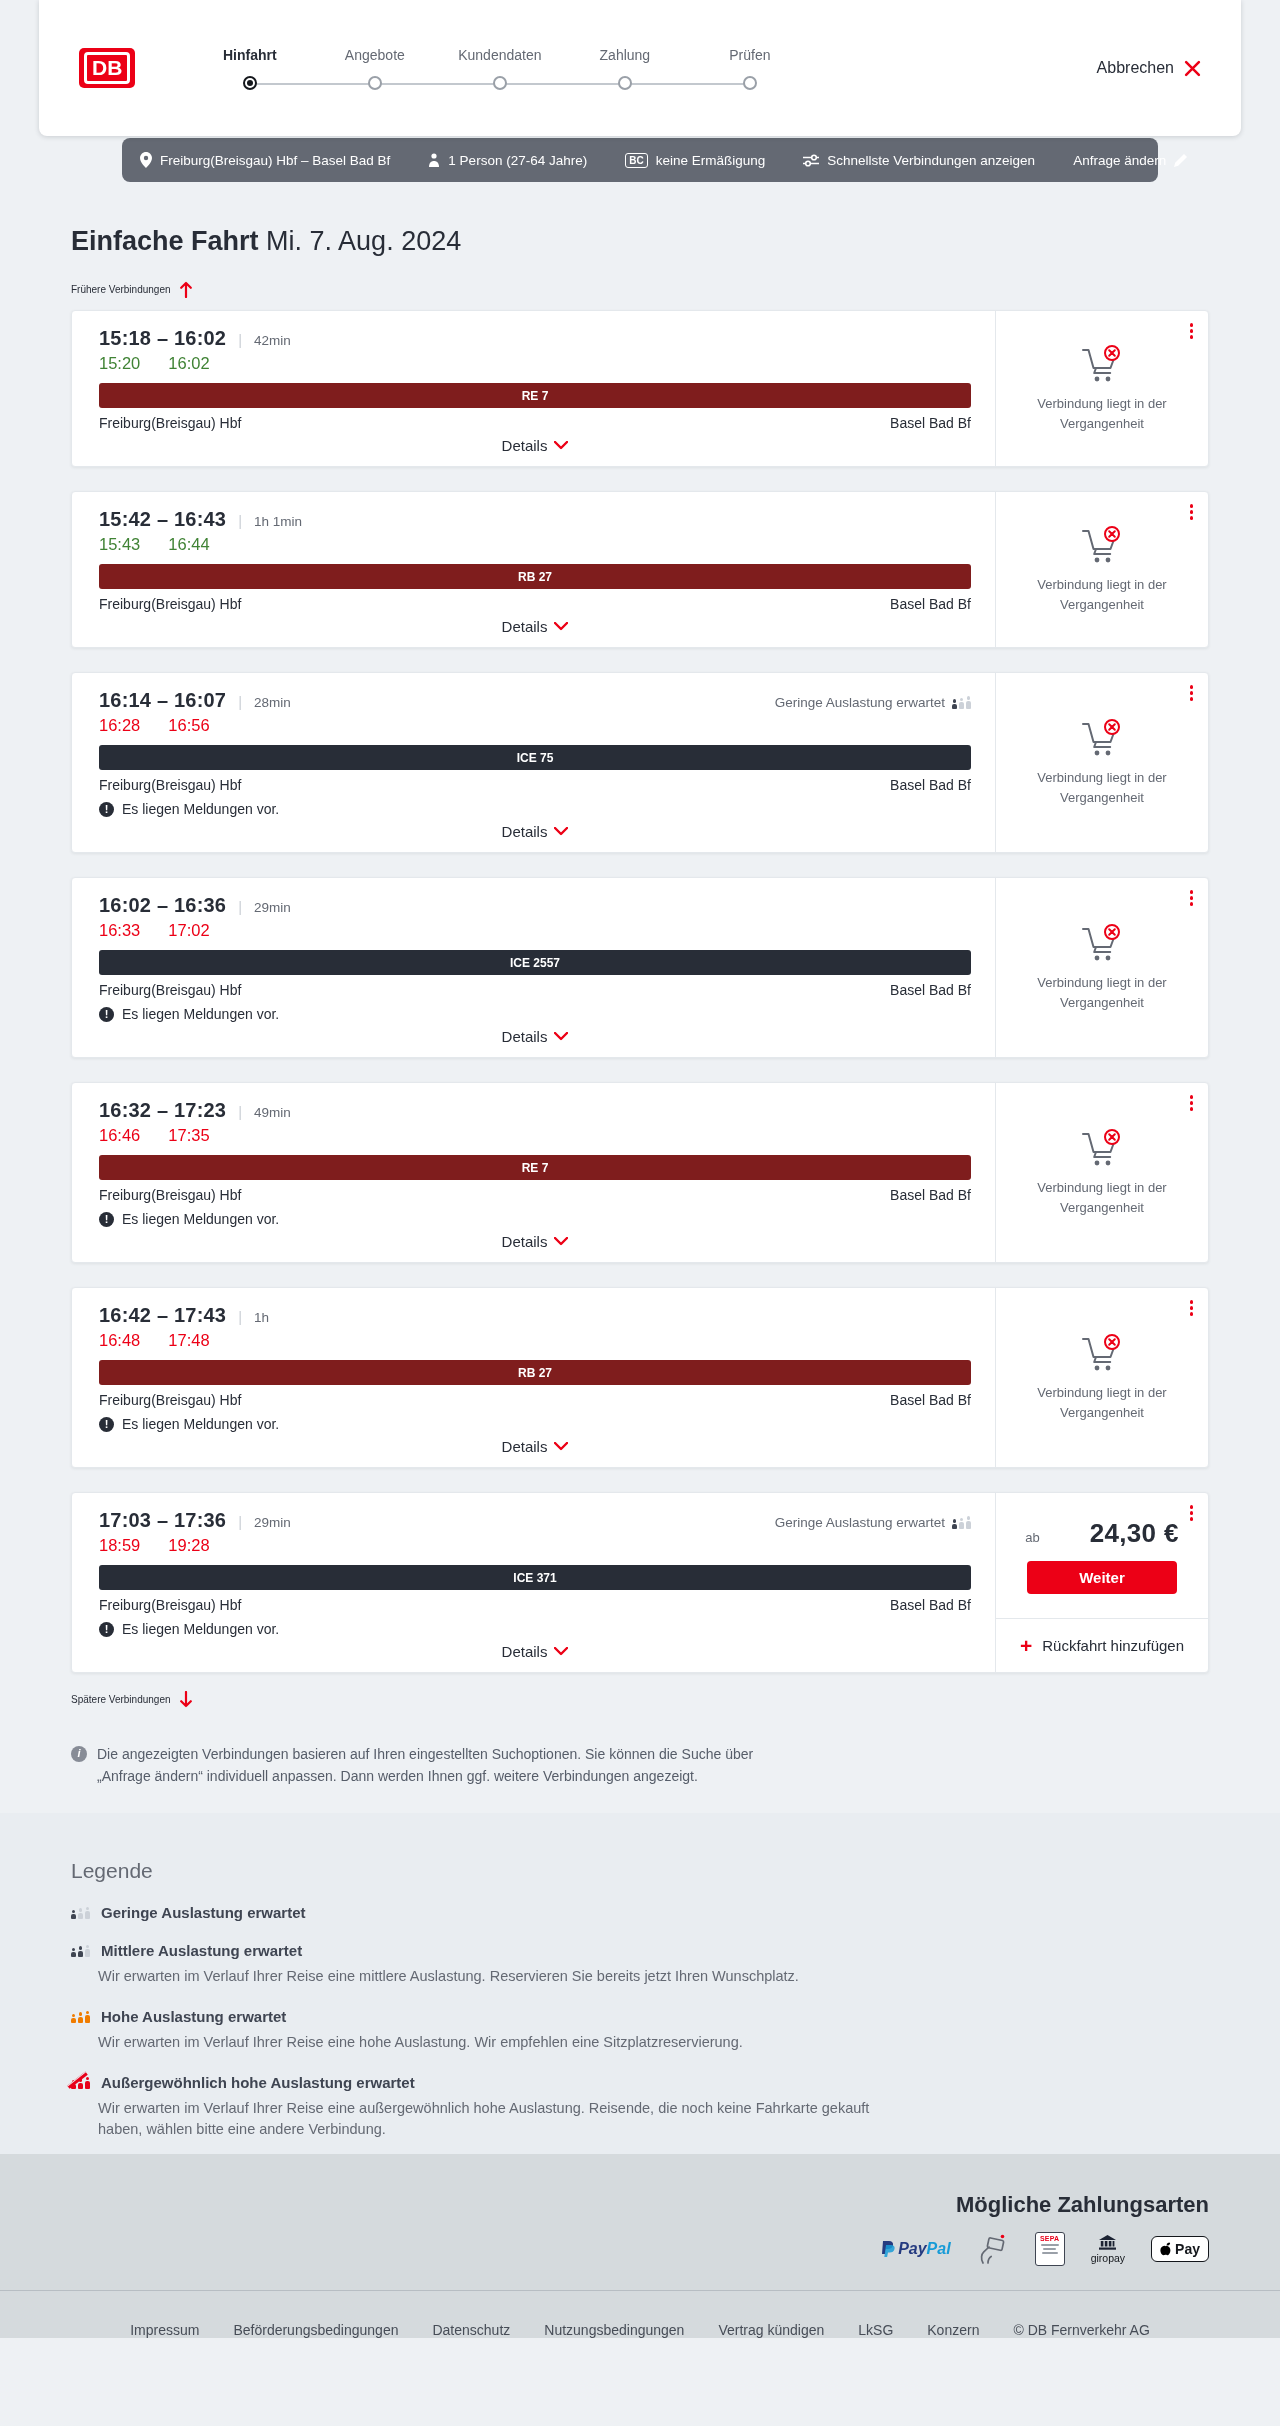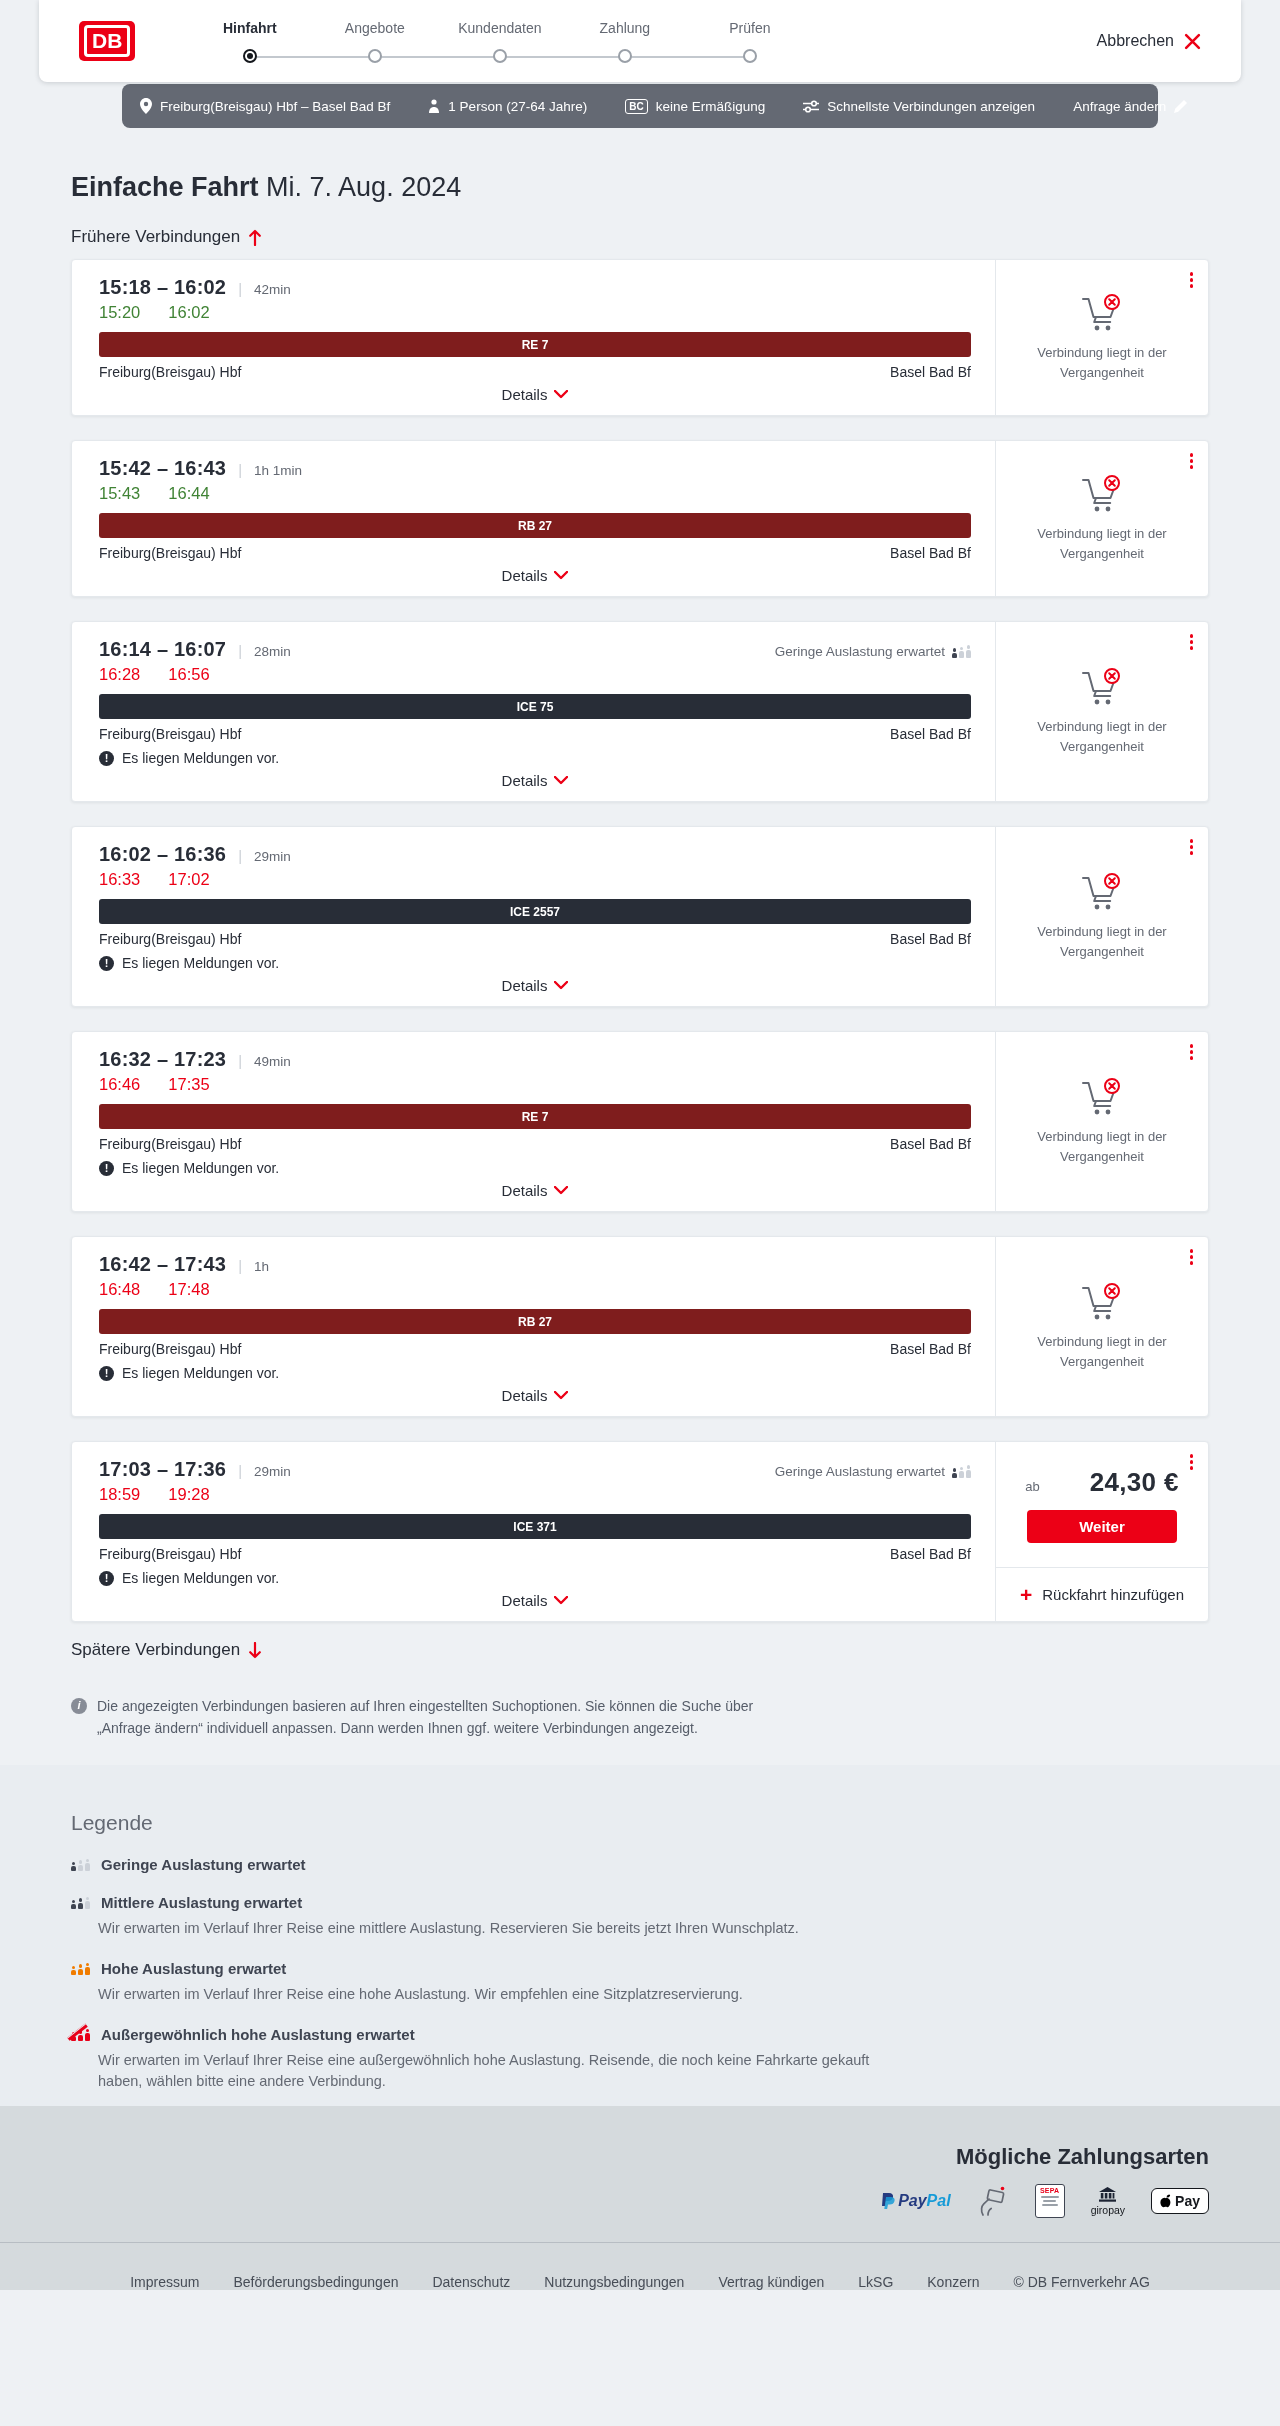--- a/index.html
+++ b/index.html
@@ -5,21 +5,21 @@
   * { box-sizing: border-box; }
   body {
     width: 1280px; height: 2426px; margin: 0; overflow: hidden;
     background: #eef1f4; color: #282d37;
     font-family: "Liberation Sans", "DejaVu Sans", sans-serif;
   }
   .container { width: 1138px; margin: 0 auto; }
 
   
   .header-card {
-    width: 1202px; margin: 0 auto; height: 82px; background: #fff;
+    width: 1202px; margin: 0 auto; height: 136px; background: #fff;
     border-radius: 0 0 8px 8px; box-shadow: 0 1px 5px rgba(40,45,55,.18);
     display: flex; align-items: center; padding: 0 40px; position: relative;
   }
   .db-logo { background: #ec0016; border-radius: 5px; padding: 4px 5px; }
   .db-logo-inner { border: 3px solid #fff; border-radius: 4px; padding: 0 5px;
     color: #fff; font-weight: bold; font-size: 21px; line-height: 26px; }
   .stepper { display: flex; margin-left: 52px; position: relative; }
   .stepper::before { content:''; position:absolute; top:36px; height:2px;
     left:62px; width:501px; background:#c3c8ce; }
   .step { width: 125px; display: flex; flex-direction: column; align-items: center; position: relative; }
@@ -37,21 +37,21 @@
     height: 44px; display: flex; align-items: center; color: #fff; font-size: 13.5px;
     padding: 0 18px; gap: 38px; }
   .fb-item { display: flex; align-items: center; gap: 8px; white-space: nowrap; }
   .bc-badge { border: 1.5px solid #fff; border-radius: 3px; font-size: 10px;
     font-weight: bold; padding: 1px 3px; line-height: 11px; }
   .fb-change { margin-left: auto; cursor: pointer; }
 
   
   .page-title { margin-top: 44px; font-size: 27px; }
   .page-title .bold { font-weight: bold; }
-  .link-row { margin-top: 24px; font-size: 17px; display: flex; align-items: center;
+  .link-row { margin-top: 24px; font-size: 10px; display: flex; align-items: center;
     gap: 8px; cursor: pointer; width: fit-content; }
   .cards { margin-top: 12px; display: flex; flex-direction: column; gap: 24px; }
   .card { background: #fff; border: 1px solid #e4e8ec; border-radius: 4px;
     box-shadow: 0 1px 3px rgba(40,45,55,.08); display: grid; grid-template-columns: 1fr 213px; }
   .card-left { padding: 16px 24px 12px 27px; }
   .row-top { display: flex; align-items: baseline; gap: 12px; }
   .time-range { font-size: 20px; font-weight: bold; letter-spacing: .2px; }
   .sep { color: #ccd1d7; font-size: 15px; }
   .duration { font-size: 13.5px; color: #646973; }
   .occupancy { margin-left: auto; display: flex; align-items: center; gap: 7px;

